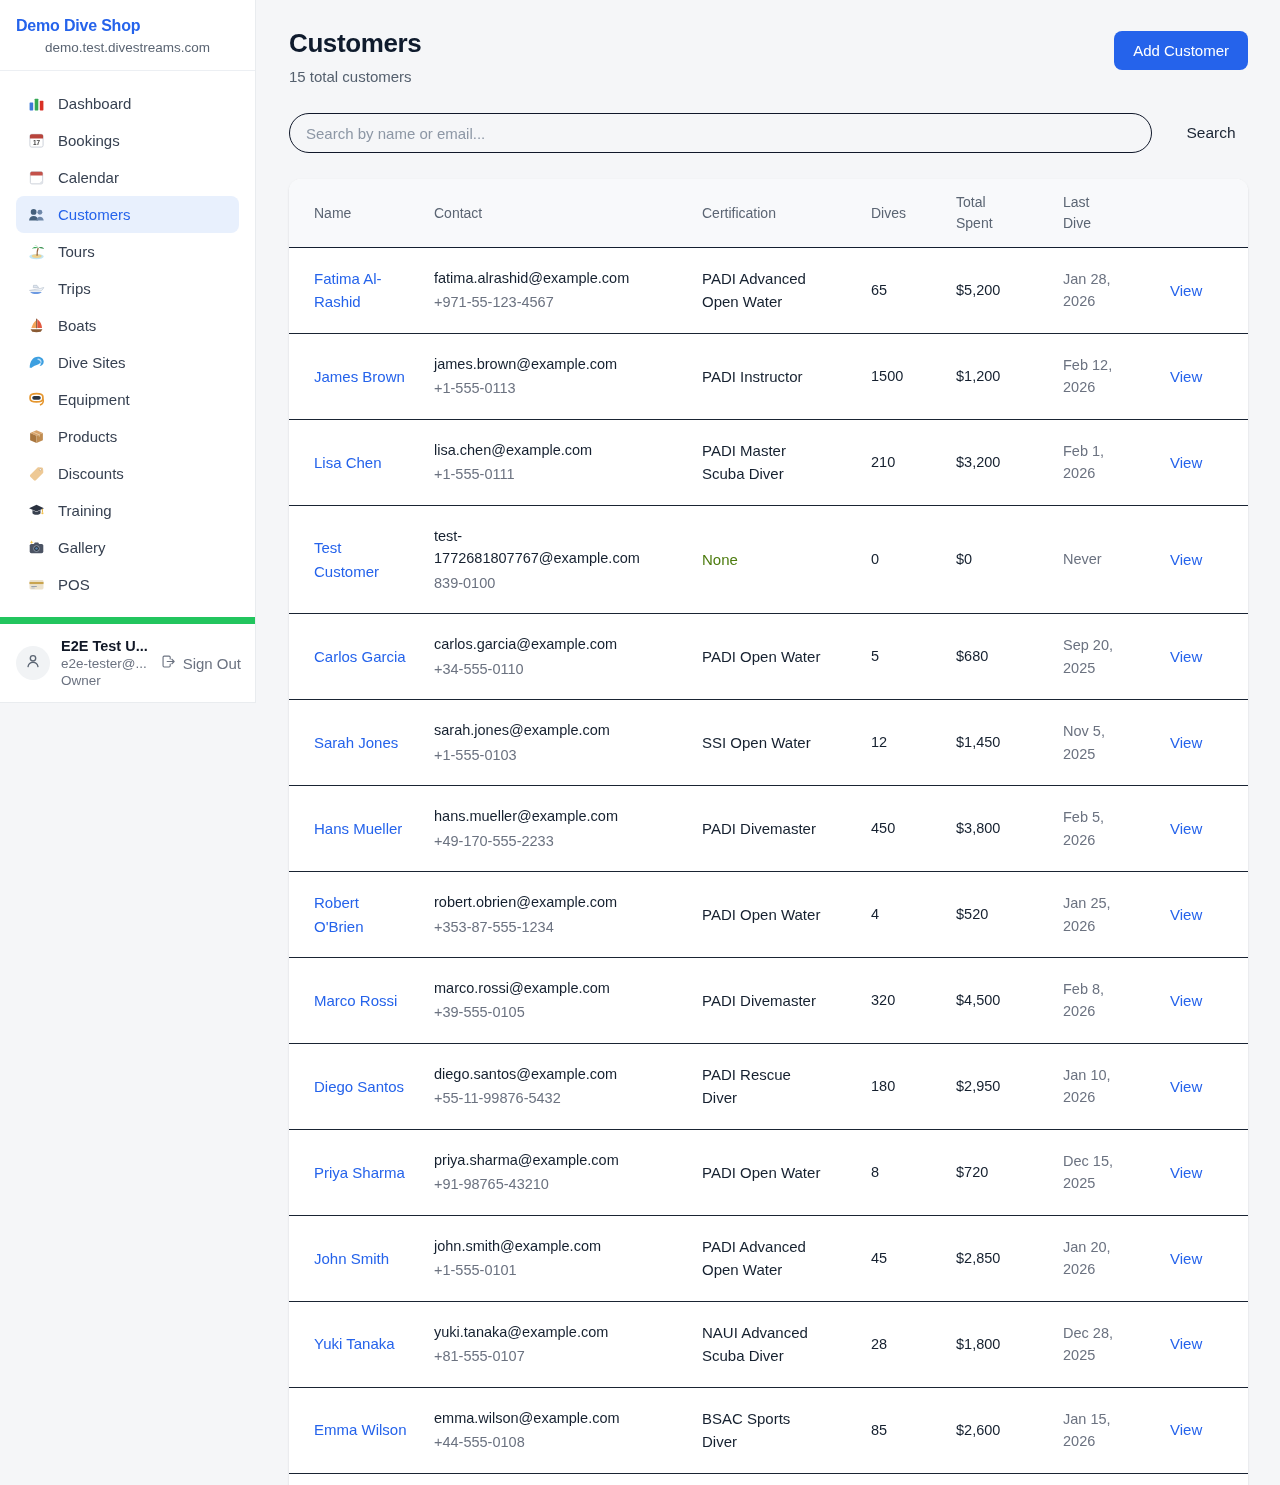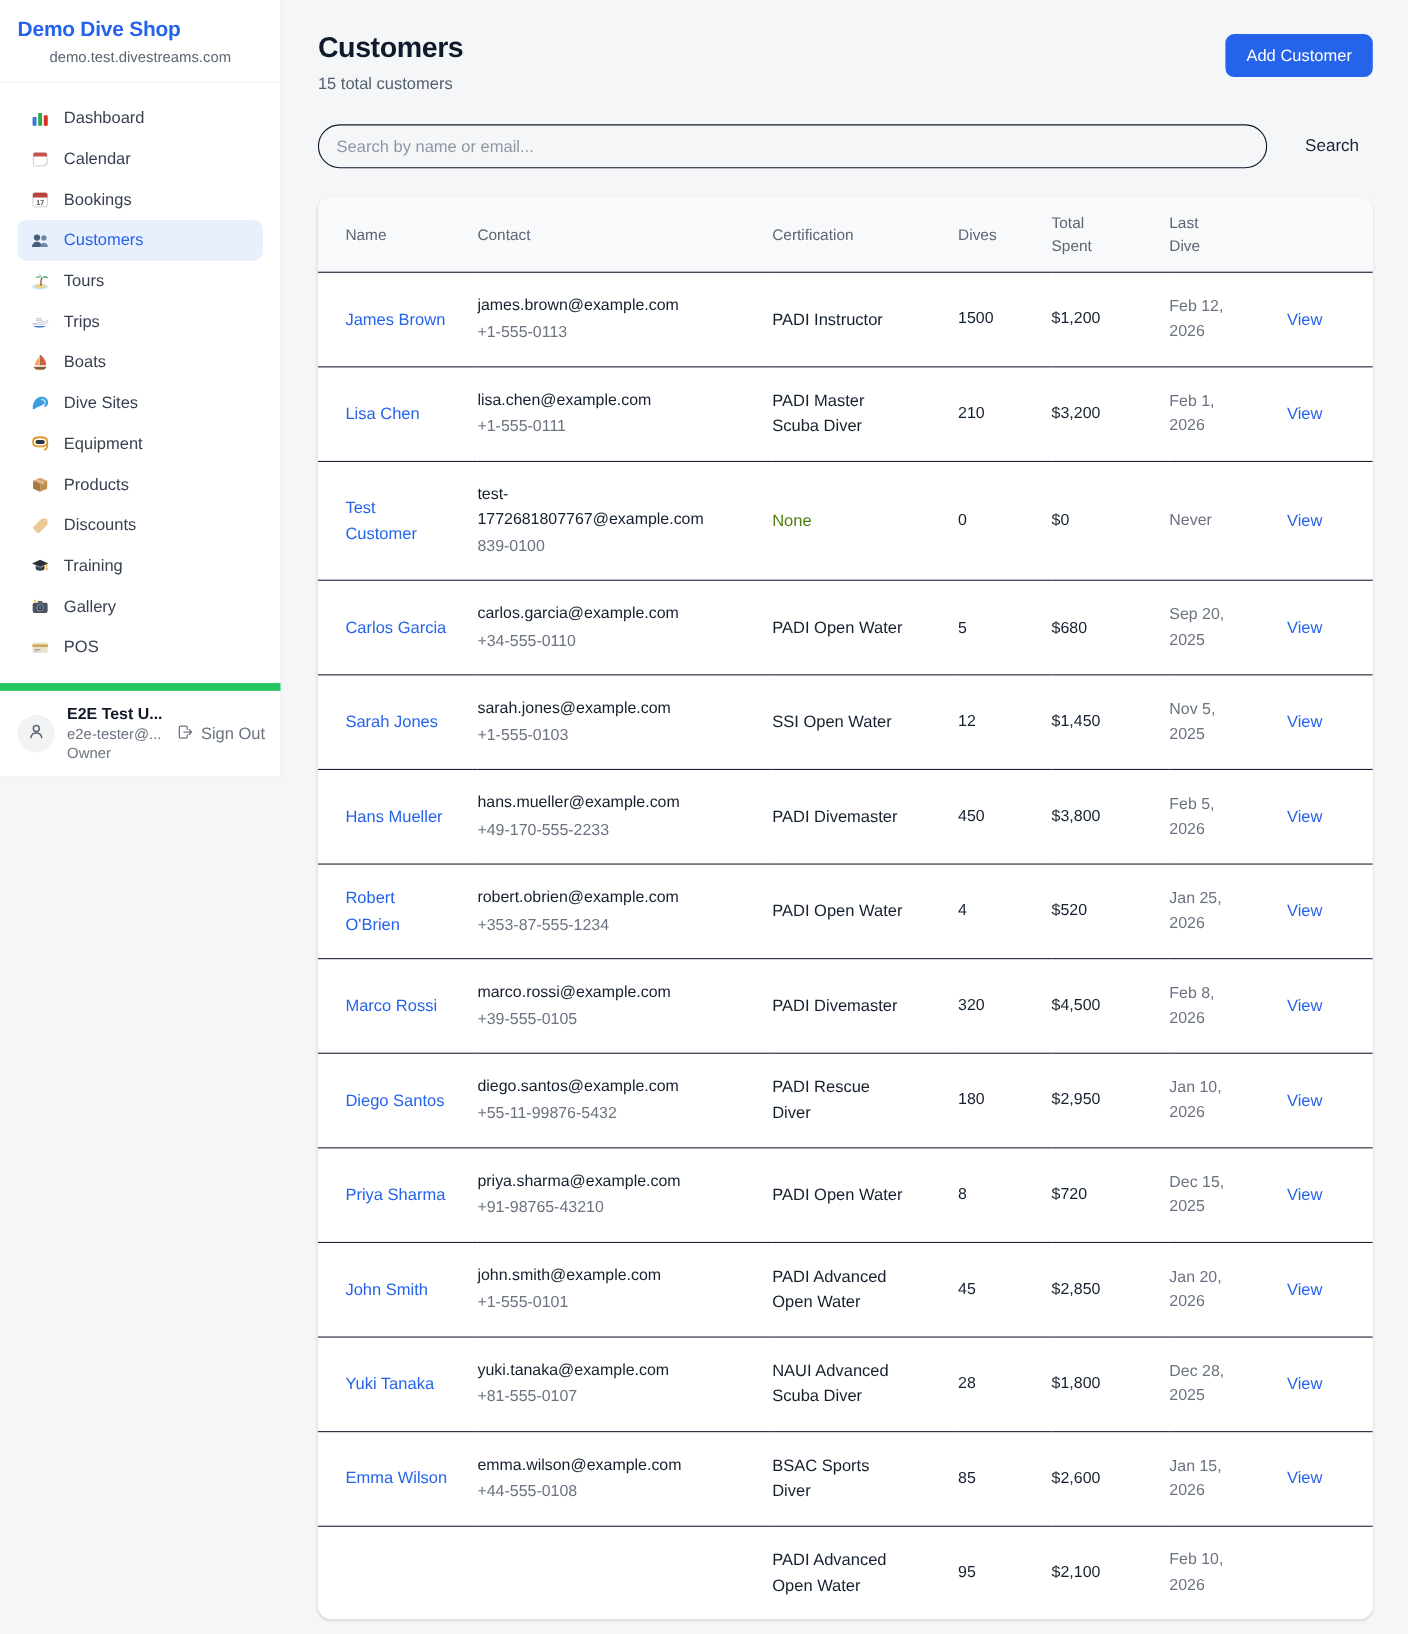--- a/index.html
+++ b/index.html
@@ -13,21 +13,21 @@
   }
 
   
   .sidebar {
     position:absolute; top:0; left:0; width:256px;
     background:#fff;
     border-right:1px solid #e9ecef;
     border-bottom:1px solid #e9ecef;
   }
   .shop-header { padding:17px 16px 15px; border-bottom:1px solid #eceff3; }
-  .shop-name { font-size:19px; font-weight:700; color:#2563eb; letter-spacing:-0.2px; }
+  .shop-name { font-size:16px; font-weight:700; color:#2563eb; letter-spacing:-0.2px; }
   .shop-domain { margin-top:5px; font-size:13.5px; color:#5b6573;text-align:center; }
   .nav { padding:14px 16px; }
   .nav-item {
     display:flex; align-items:center; gap:13px;
     padding:10px 12px; border-radius:8px;
     font-size:15px; color:#374151; cursor:pointer;
   }
   .nav-item.active { background:#e8f0fd; color:#2563eb; font-weight:500; }
   .nav-icon { width:17px; height:17px; flex:0 0 17px; display:inline-flex; }
   .nav-icon svg { width:17px; height:17px; }
@@ -127,37 +127,37 @@
             <rect x="6.3" y="3.5" width="3.4" height="11" rx=".6" fill="#34a853"></rect>
             <rect x="11.1" y="5.5" width="3.4" height="9" rx=".6" fill="#d93025"></rect>
           </svg>
         </span>
     <span class="nav-label">Dashboard</span>
   </div>
 
   <div class="nav-item">
     <span class="nav-icon">
           <svg viewBox="0 0 16 16">
+            <rect x="1.8" y="2.2" width="12.4" height="12" rx="1.6" fill="#fff" stroke="#c4cad3" stroke-width=".8"></rect>
+            <path d="M1.8 3.8c0-.9.7-1.6 1.6-1.6h9.2c.9 0 1.6.7 1.6 1.6v2.4H1.8z" fill="#b8443c"></path>
+            <text x="8" y="12.4" font-size="6" font-weight="bold" text-anchor="middle" fill="#444">17</text>
+          </svg>
+        </span>
+    <span class="nav-label">Bookings</span>
+  </div>
+
+  <div class="nav-item">
+    <span class="nav-icon">
+          <svg viewBox="0 0 16 16">
             <rect x="2.2" y="2.6" width="11.6" height="11.4" rx="1.4" fill="#fff" stroke="#c4cad3" stroke-width=".8"></rect>
             <path d="M2.2 4c0-.8.6-1.4 1.4-1.4h8.8c.8 0 1.4.6 1.4 1.4v2H2.2z" fill="#c4524a"></path>
             <path d="M13.8 10.5v2.1c0 .8-.6 1.4-1.4 1.4H9.8z" fill="#dfe3e8"></path>
           </svg>
         </span>
     <span class="nav-label">Calendar</span>
-  </div>
-
-  <div class="nav-item">
-    <span class="nav-icon">
-          <svg viewBox="0 0 16 16">
-            <rect x="1.8" y="2.2" width="12.4" height="12" rx="1.6" fill="#fff" stroke="#c4cad3" stroke-width=".8"></rect>
-            <path d="M1.8 3.8c0-.9.7-1.6 1.6-1.6h9.2c.9 0 1.6.7 1.6 1.6v2.4H1.8z" fill="#b8443c"></path>
-            <text x="8" y="12.4" font-size="6" font-weight="bold" text-anchor="middle" fill="#444">17</text>
-          </svg>
-        </span>
-    <span class="nav-label">Bookings</span>
   </div>
 
   <div class="nav-item active">
     <span class="nav-icon">
           <svg viewBox="0 0 16 16">
             <circle cx="5.3" cy="5.6" r="2.7" fill="#45607c"></circle>
             <path d="M1 13.6c0-2.4 1.9-4.3 4.3-4.3s4.3 1.9 4.3 4.3z" fill="#45607c"></path>
             <circle cx="11.2" cy="5.9" r="2.3" fill="#6e87a8"></circle>
             <path d="M7.9 13.6c.2-2 1.6-3.6 3.3-3.6 1.9 0 3.4 1.6 3.6 3.6z" fill="#6e87a8"></path>
           </svg>
@@ -334,20 +334,32 @@
             <th><span>Name</span></th>
             <th><span>Contact</span></th>
             <th><span>Certification</span></th>
             <th><span>Dives</span></th>
             <th><span>Total Spent</span></th>
             <th><span>Last Dive</span></th>
             <th><span></span></th>
           </tr>
       </thead>
       <tbody>
+  <tr>
+    <td class="c-name"><a href="#">Fatima Al-Rashid</a></td>
+    <td class="c-contact">
+      <div class="email">fatima.alrashid@example.com</div>
+      <div class="phone">+971-55-123-4567</div>
+    </td>
+    <td class="c-cert">PADI Advanced Open Water</td>
+    <td class="c-dives">65</td>
+    <td class="c-spent">$5,200</td>
+    <td class="c-last">Jan 28, 2026</td>
+    <td class="c-action"><a href="#">View</a></td>
+  </tr>
 
   <tr>
     <td class="c-name"><a href="#">James Brown</a></td>
     <td class="c-contact">
       <div class="email">james.brown@example.com</div>
       <div class="phone">+1-555-0113</div>
     </td>
     <td class="c-cert">PADI Instructor</td>
     <td class="c-dives">1500</td>
     <td class="c-spent">$1,200</td>

